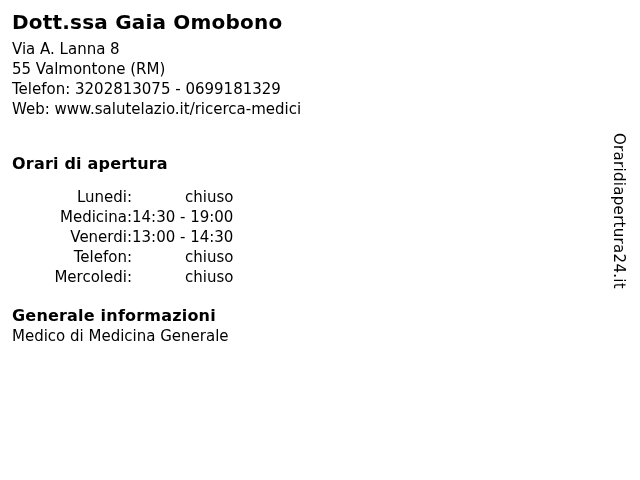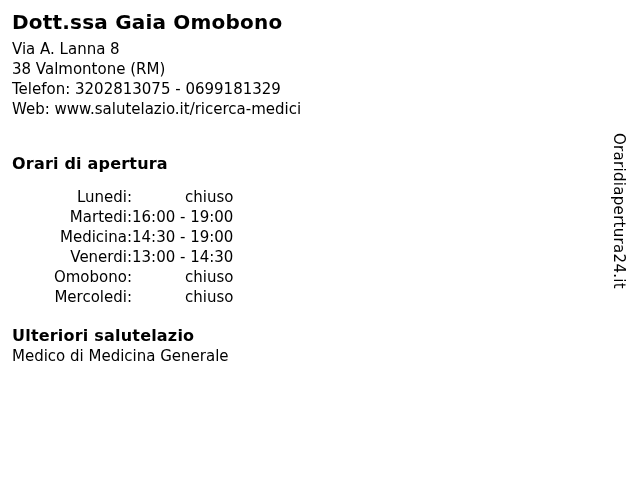--- a/index.html
+++ b/index.html
@@ -77,55 +77,51 @@
 </style>
 </head>
 <body>
 
 <div class="page">
 
   <h1 class="title">Dott.ssa Gaia Omobono</h1>
 
   <div class="contact">
     <div>Via A. Lanna 8</div>
-    <div>38 Valmontone (RM)</div>
+    <div>55 Valmontone (RM)</div>
     <div>Telefon: 3202813075 - 0699181329</div>
     <div>Web: www.salutelazio.it/ricerca-medici</div>
   </div>
 
   <h2 class="section-heading hours-heading">Orari di apertura</h2>
 
   <table class="hours-table">
     <tbody>
       <tr>
         <td class="day">Lunedi:</td>
         <td class="time">chiuso</td>
       </tr>
       <tr>
-        <td class="day">Martedi:</td>
-        <td class="time">16:00 - 19:00</td>
-      </tr>
-      <tr>
         <td class="day">Medicina:</td>
         <td class="time">14:30 - 19:00</td>
       </tr>
       <tr>
         <td class="day">Venerdi:</td>
         <td class="time">13:00 - 14:30</td>
       </tr>
       <tr>
-        <td class="day">Omobono:</td>
+        <td class="day">Telefon:</td>
         <td class="time">chiuso</td>
       </tr>
       <tr>
         <td class="day">Mercoledi:</td>
         <td class="time">chiuso</td>
       </tr>
     </tbody>
   </table>
 
-  <h2 class="section-heading info-heading">Ulteriori salutelazio</h2>
+  <h2 class="section-heading info-heading">Generale informazioni</h2>
 
   <div class="info-text">Medico di Medicina Generale</div>
 
 </div>
 
 <div class="watermark">Oraridiapertura24.it</div>
 
 </body></html>

